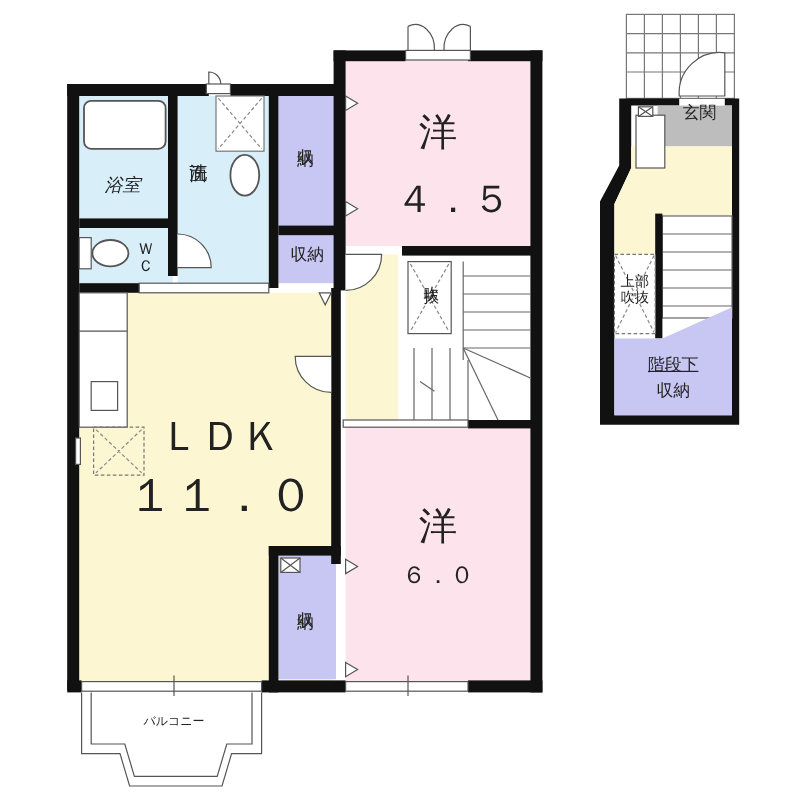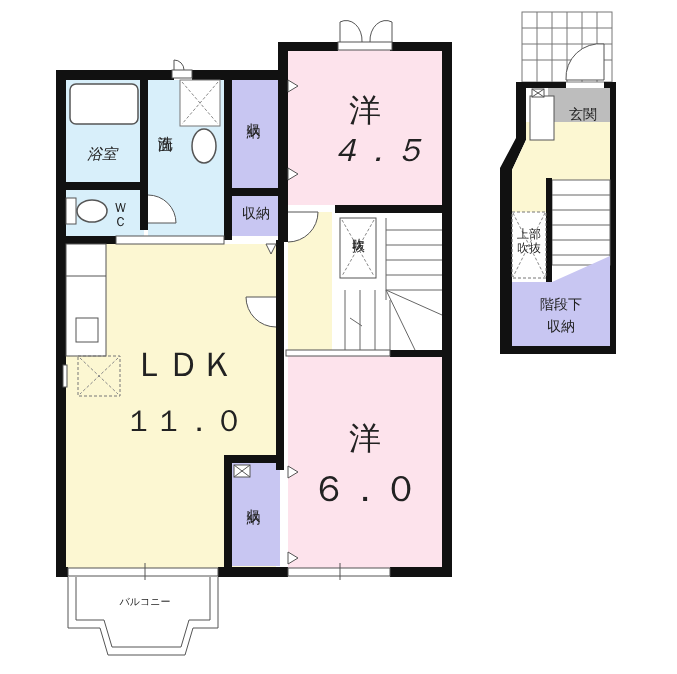--- a/index.html
+++ b/index.html
@@ -114,25 +114,25 @@
   </svg>
 
   <div class="lbl" style="left:72px;top:146px;width:60px;font-size:15px;font-style:italic;">浴室</div>
   <div class="lbl v" style="left:156px;top:124px;font-size:15px;">洗面</div>
   <div class="lbl v" style="left:112px;top:194px;font-size:13px;letter-spacing:0;">ＷＣ</div>
   <div class="lbl v" style="left:246px;top:112px;font-size:14px;">収納</div>
   <div class="lbl" style="left:232px;top:205px;width:48px;font-size:14px;">収納</div>
   <div class="lbl v" style="left:246px;top:498px;font-size:14px;">収納</div>
   <div class="lbl v" style="left:350px;top:228px;font-size:13px;">吹抜</div>
   <div class="lbl" style="left:288px;top:92px;width:154px;font-size:32px;">洋</div>
-  <div class="lbl" style="left:288px;top:132px;width:179px;font-size:32px;font-style:italic;">４．５</div>
+  <div class="lbl" style="left:288px;top:148px;width:179px;font-size:32px;">４．５</div>
   <div class="lbl" style="left:104px;top:345px;width:160px;font-size:34px;">ＬＤＫ</div>
-  <div class="lbl" style="left:104px;top:404px;width:160px;font-size:30px;">１１．０</div>
+  <div class="lbl" style="left:104px;top:392px;width:160px;font-size:39px;">１１．０</div>
   <div class="lbl" style="left:288px;top:420px;width:154px;font-size:32px;">洋</div>
-  <div class="lbl" style="left:288px;top:468px;width:154px;font-size:36px;">６．０</div>
+  <div class="lbl" style="left:288px;top:468px;width:154px;font-size:20px;">６．０</div>
   <div class="lbl" style="left:80px;top:596px;width:130px;font-size:10px;">バルコニー</div>
 </div>
 
 <div>
   <svg width="677" height="674">
 
     <g stroke="#777" fill="#fff">
       <rect x="522" y="12" width="90" height="70"></rect>
       <line x1="537" y1="12" x2="537" y2="82"></line>
         <line x1="552" y1="12" x2="552" y2="82"></line>
@@ -161,19 +161,19 @@
         <line x1="552" y1="240" x2="610" y2="240"></line>
       <line x1="552" y1="255" x2="610" y2="255"></line>
     </g>
     <rect x="546" y="178" width="6" height="104" fill="#111"></rect>
 
     <rect x="512" y="212" width="34" height="66" fill="#fff" stroke="#777" stroke-dasharray="3,2"></rect>
     <path d="M513 213 L545 277 M545 213 L513 277" stroke="#888" stroke-dasharray="3,2"></path>
 
     <path d="M512 282 L552 282 L610 256 L610 346 L512 346 Z" fill="#c8c6f2"></path>
   </svg>
-  <div class="lbl" style="left:556px;top:106px;width:54px;font-size:14px;">玄関</div>
+  <div class="lbl" style="left:556px;top:86px;width:54px;font-size:14px;">玄関</div>
   <div class="lbl" style="left:508px;top:228px;width:42px;font-size:12px;">
     <span style="display:inline-block;width:28px;word-break:break-all;">上部吹抜</span>
   </div>
-  <div class="lbl" style="left:512px;top:296px;width:98px;font-size:14px;">階段下</div>
+  <div class="lbl" style="left:512px;top:296px;width:98px;font-size:14px;text-decoration:underline;">階段下</div>
   <div class="lbl" style="left:512px;top:318px;width:98px;font-size:14px;">収納</div>
 </div>
 
 </body></html>

